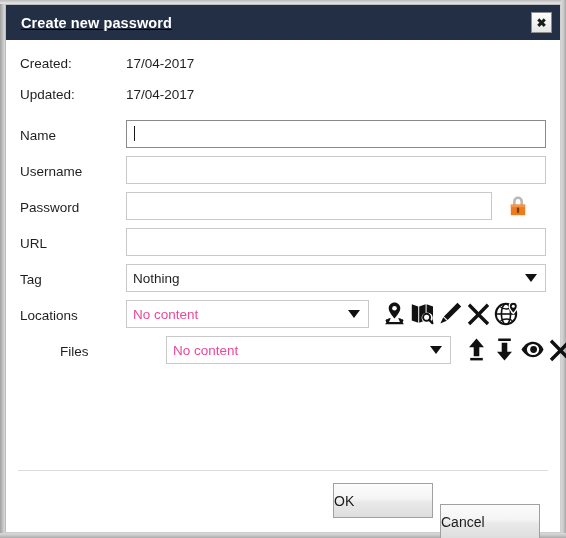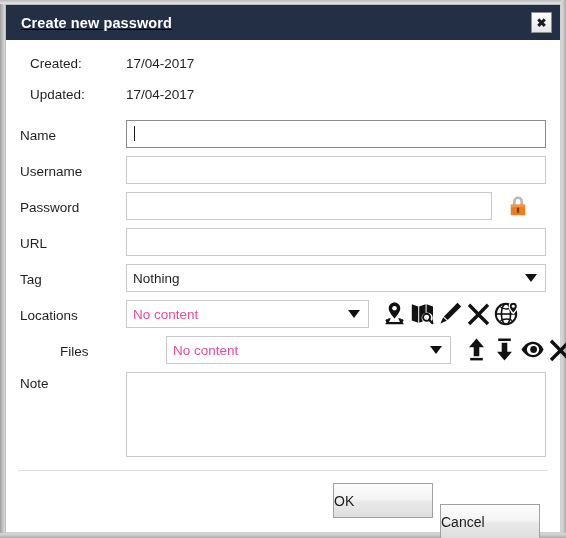--- a/index.html
+++ b/index.html
@@ -109,21 +109,21 @@
     left: 0;
     width: 554px;
     height: 24px;
     display: flex;
     align-items: center;
     font-size: 13.5px;
     color: #1f1f1f;
   }
   .meta-label {
     position: absolute;
-    left: 24px;
+    left: 14px;
   }
   .meta-value {
     position: absolute;
     left: 120px;
   }
 
   .field-row {
     position: absolute;
     left: 0;
     width: 554px;
@@ -410,24 +410,20 @@
         </div>
 
         <div class="icon-btn">
           <svg width="25" height="25" viewBox="0 0 25 25">
             <path d="M4.2 2.6 L12.5 10.9 L20.8 2.6 L23.2 5.1 L14.9 13.4 L23.2 21.7 L20.8 24.2 L12.5 15.9 L4.2 24.2 L1.8 21.7 L10.1 13.4 L1.8 5.1 Z" fill="#111"></path>
           </svg>
         </div>
       </div>
     </div>
 
-    <div class="field-row" style="top:332px;height:86px;">
-      <span class="field-label" style="top:4px;">Note</span>
-      <textarea class="note-area" style="top: 0px; width: 420px; height: 85px;"></textarea>
-    </div>
 
     <div id="footer-separator"></div>
 
     <div class="dlg-button" style="left:327px;top:443px;">
       <span>OK</span>
     </div>
     <div class="dlg-button" style="left:434px;top:464px;">
       <span>Cancel</span>
     </div>
 

